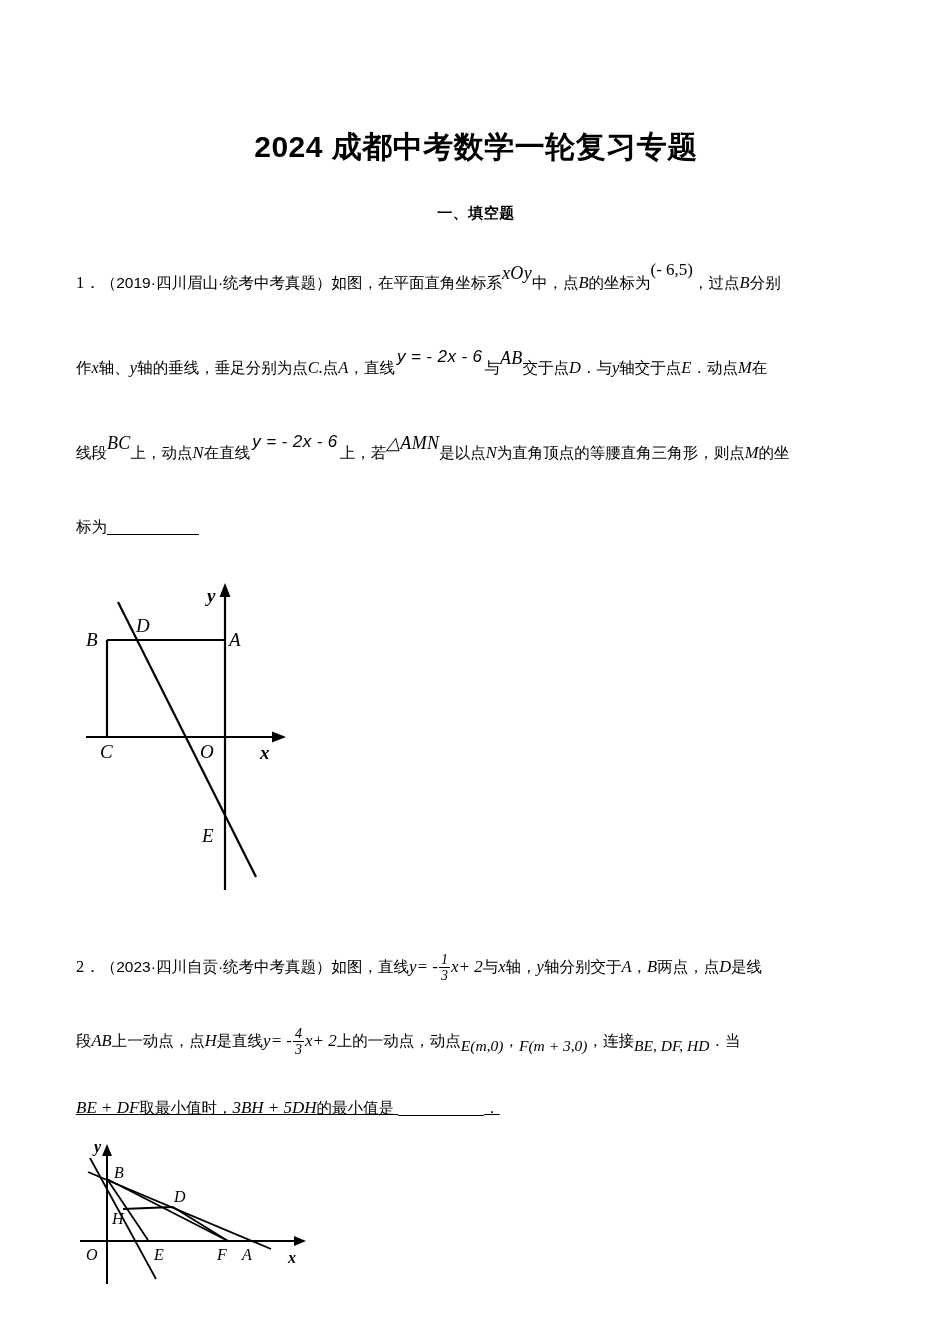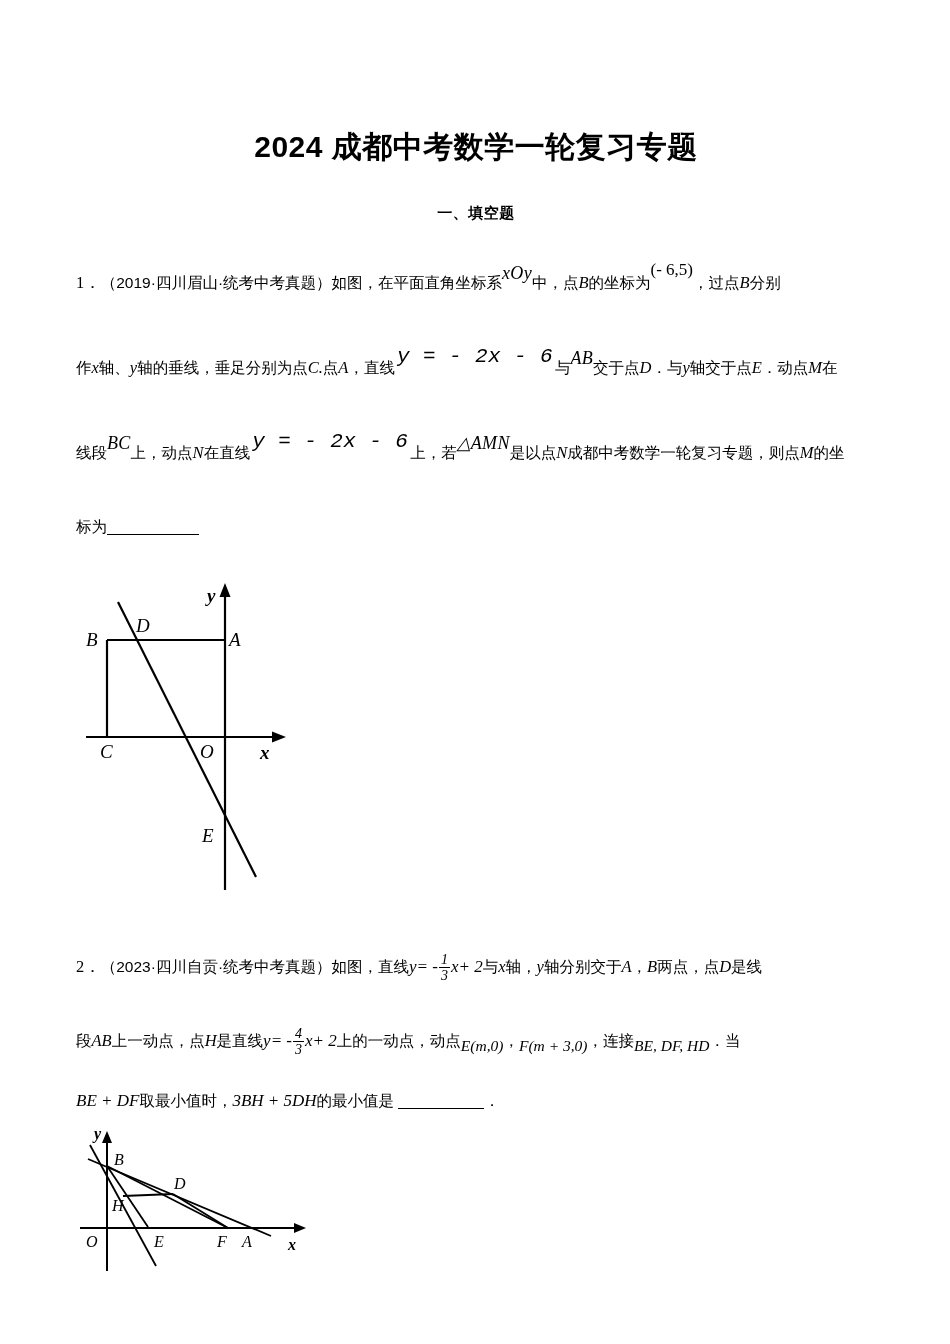--- a/index.html
+++ b/index.html
@@ -86,23 +86,23 @@
     font-family: Liberation Serif, serif;
     letter-spacing: 0.3px;
   }
   .sup-coord {
     font-size: 17px;
     vertical-align: 13px;
     font-family: "Liberation Serif", serif;
   }
   .raised-eq {
     font-style: italic;
-    font-size: 21px;
+    font-size: 17px;
     vertical-align: 11px;
-    font-family: Liberation Mono, monospace;
+    font-family: Liberation Sans, sans-serif;
     letter-spacing: 0.4px;
     padding: 0 2px;
   }
   .sub-math {
     font-style: italic;
     font-size: 15.5px;
     vertical-align: -5px;
     font-family: "Liberation Serif", serif;
   }
   .inline-math {
@@ -152,21 +152,21 @@
 
       <div class="q-line">
         <span class="q-num">1．</span><span class="zh">（2019·四川眉山·统考中考真题）</span><span class="zh">如图，在平面直角坐标系</span><span class="sup-math">xOy</span><span class="zh">中，点</span><span class="it">B</span><span class="zh">的坐标为</span><span class="sup-coord">(- 6,5)</span><span class="zh">，过点</span><span class="it">B</span><span class="zh">分别</span>
       </div>
 
       <div class="q-line">
         <span class="zh">作</span><span class="it">x</span><span class="zh">轴、</span><span class="it">y</span><span class="zh">轴的垂线，垂足分别为点</span><span class="it">C.</span><span class="zh">点</span><span class="it">A</span><span class="zh">，直线</span><span class="raised-eq">y = - 2x - 6</span><span class="zh">与</span><span class="sup-math">AB</span><span class="zh">交于点</span><span class="it">D</span><span class="zh">．与</span><span class="it">y</span><span class="zh">轴交于点</span><span class="it">E</span><span class="zh">．动点</span><span class="it">M</span><span class="zh">在</span>
       </div>
 
       <div class="q-line">
-        <span class="zh">线段</span><span class="sup-math">BC</span><span class="zh">上，动点</span><span class="it">N</span><span class="zh">在直线</span><span class="raised-eq">y = - 2x - 6</span><span class="zh">上，若</span><span class="sup-math">△AMN</span><span class="zh">是以点</span><span class="it">N</span><span class="zh">成都中考数学一轮复习专题，则点</span><span class="it">M</span><span class="zh">的坐</span>
+        <span class="zh">线段</span><span class="sup-math">BC</span><span class="zh">上，动点</span><span class="it">N</span><span class="zh">在直线</span><span class="raised-eq">y = - 2x - 6</span><span class="zh">上，若</span><span class="sup-math">△AMN</span><span class="zh">是以点</span><span class="it">N</span><span class="zh">为直角顶点的等腰直角三角形，则点</span><span class="it">M</span><span class="zh">的坐</span>
       </div>
 
       <div class="q-line">
         <span class="zh">标为</span><span class="blank-line"></span>
       </div>
     </div>
 
     <div class="figure fig1">
       <svg width="320" height="330" viewBox="0 0 320 330">
 
@@ -195,21 +195,21 @@
     <div class="question" style="margin-top:20px;">
 
       <div class="q-line">
         <span class="q-num">2．</span><span class="zh">（2023·四川自贡·统考中考真题）</span><span class="zh">如图，直线</span><span class="inline-math">y</span><span class="inline-math">= -</span><span class="frac"><span class="num">1</span><span class="den">3</span></span><span class="inline-math">x</span><span class="inline-math">+ 2</span><span class="zh">与</span><span class="it">x</span><span class="zh">轴，</span><span class="it">y</span><span class="zh">轴分别交于</span><span class="it">A</span><span class="zh">，</span><span class="it">B</span><span class="zh">两点，点</span><span class="it">D</span><span class="zh">是线</span>
       </div>
 
       <div class="q-line">
         <span class="zh">段</span><span class="it">AB</span><span class="zh">上一动点，点</span><span class="it">H</span><span class="zh">是直线</span><span class="inline-math">y</span><span class="inline-math">= -</span><span class="frac"><span class="num">4</span><span class="den">3</span></span><span class="inline-math">x</span><span class="inline-math">+ 2</span><span class="zh">上的一动点，动点</span><span class="sub-math">E</span><span class="sub-math">(m,0)</span><span class="zh">，</span><span class="sub-math">F</span><span class="sub-math">(m + 3,0)</span><span class="zh">，连接</span><span class="sub-math">BE,  DF,  HD</span><span class="zh">．当</span>
       </div>
 
-      <div class="q-line" style="line-height:36px;">
+      <div class="q-line" style="line-height:49px;text-decoration:underline;">
         <span class="inline-math">BE + DF</span><span class="zh">取最小值时，</span><span class="inline-math">3BH + 5DH</span><span class="zh">的最小值是</span>&nbsp;<span class="blank-line short"></span><span class="zh">．</span>
       </div>
     </div>
 
     <div class="figure fig2">
       <svg width="260" height="160" viewBox="0 0 260 160">
 
         <line x1="4" y1="105" x2="218" y2="105" stroke="#000" stroke-width="2"></line>
         <polygon points="218,100 230,105 218,110" fill="#000"></polygon>
 

